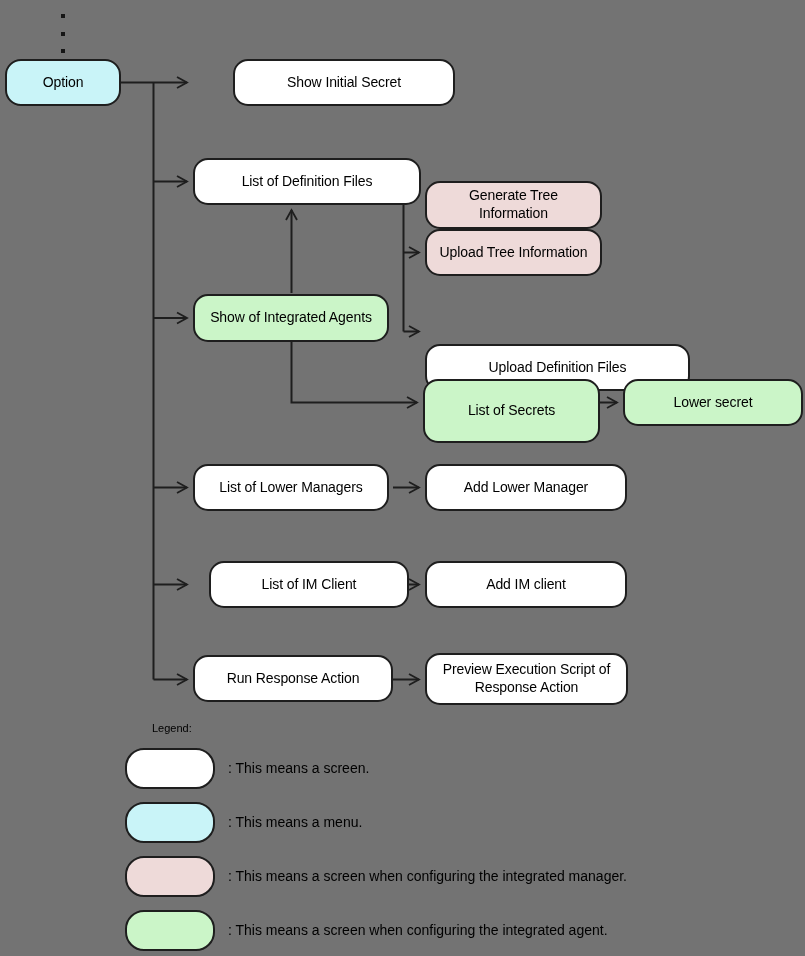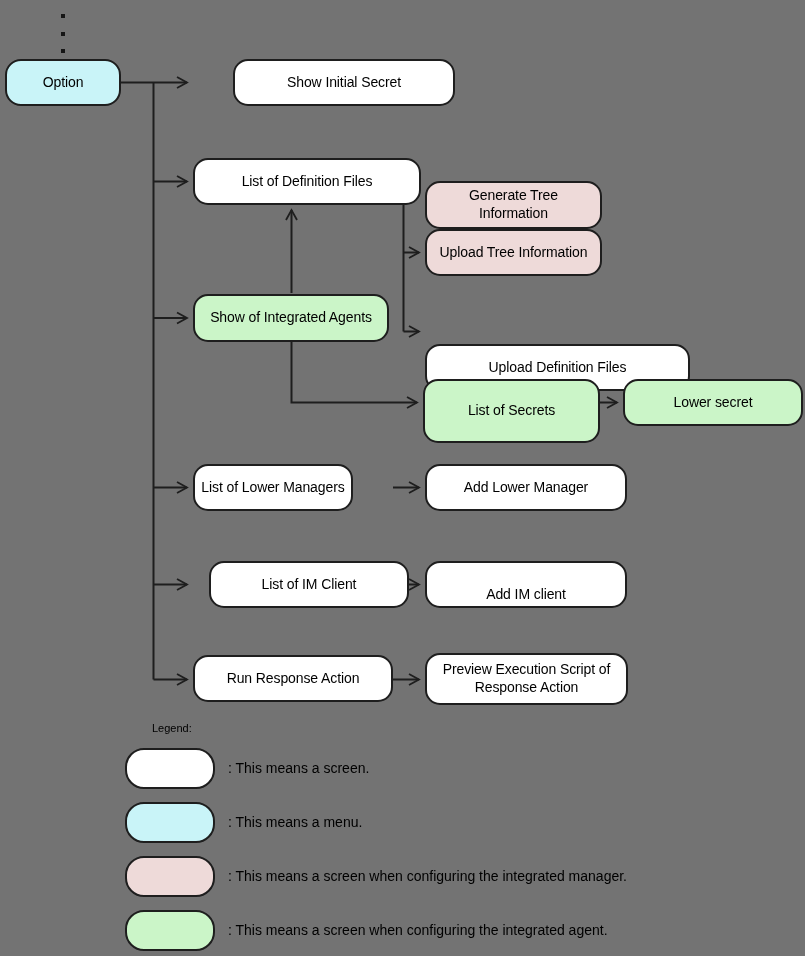--- a/index.html
+++ b/index.html
@@ -127,33 +127,33 @@
   </div>
 
   <div class="node type-agent" style="left:423px; top:379px; width:177px; height:64px;">
     <span class="lbl">List of Secrets</span>
   </div>
 
   <div class="node type-agent" style="left:623px; top:379px; width:180px; height:47px;">
     <span class="lbl">Lower secret</span>
   </div>
 
-  <div class="node" style="left:193px; top:464px; width:160px; height:47px;">
+  <div class="node" style="left:193px; top:464px; width:196px; height:47px;">
     <span class="lbl">List of Lower Managers</span>
   </div>
 
   <div class="node" style="left:425px; top:464px; width:202px; height:47px;">
     <span class="lbl">Add Lower Manager</span>
   </div>
 
   <div class="node" style="left:209px; top:561px; width:200px; height:47px;">
     <span class="lbl">List of IM Client</span>
   </div>
 
-  <div class="node" style="left:425px; top:561px; width:202px; height:47px;align-items:flex-end;">
+  <div class="node" style="left:425px; top:561px; width:202px; height:47px;">
     <span class="lbl">Add IM client</span>
   </div>
 
   <div class="node" style="left:193px; top:655px; width:200px; height:47px;">
     <span class="lbl">Run Response Action</span>
   </div>
 
   <div class="node" style="left:425px; top:653px; width:203px; height:52px;">
     <span class="lbl">Preview Execution Script of Response Action</span>
   </div>

